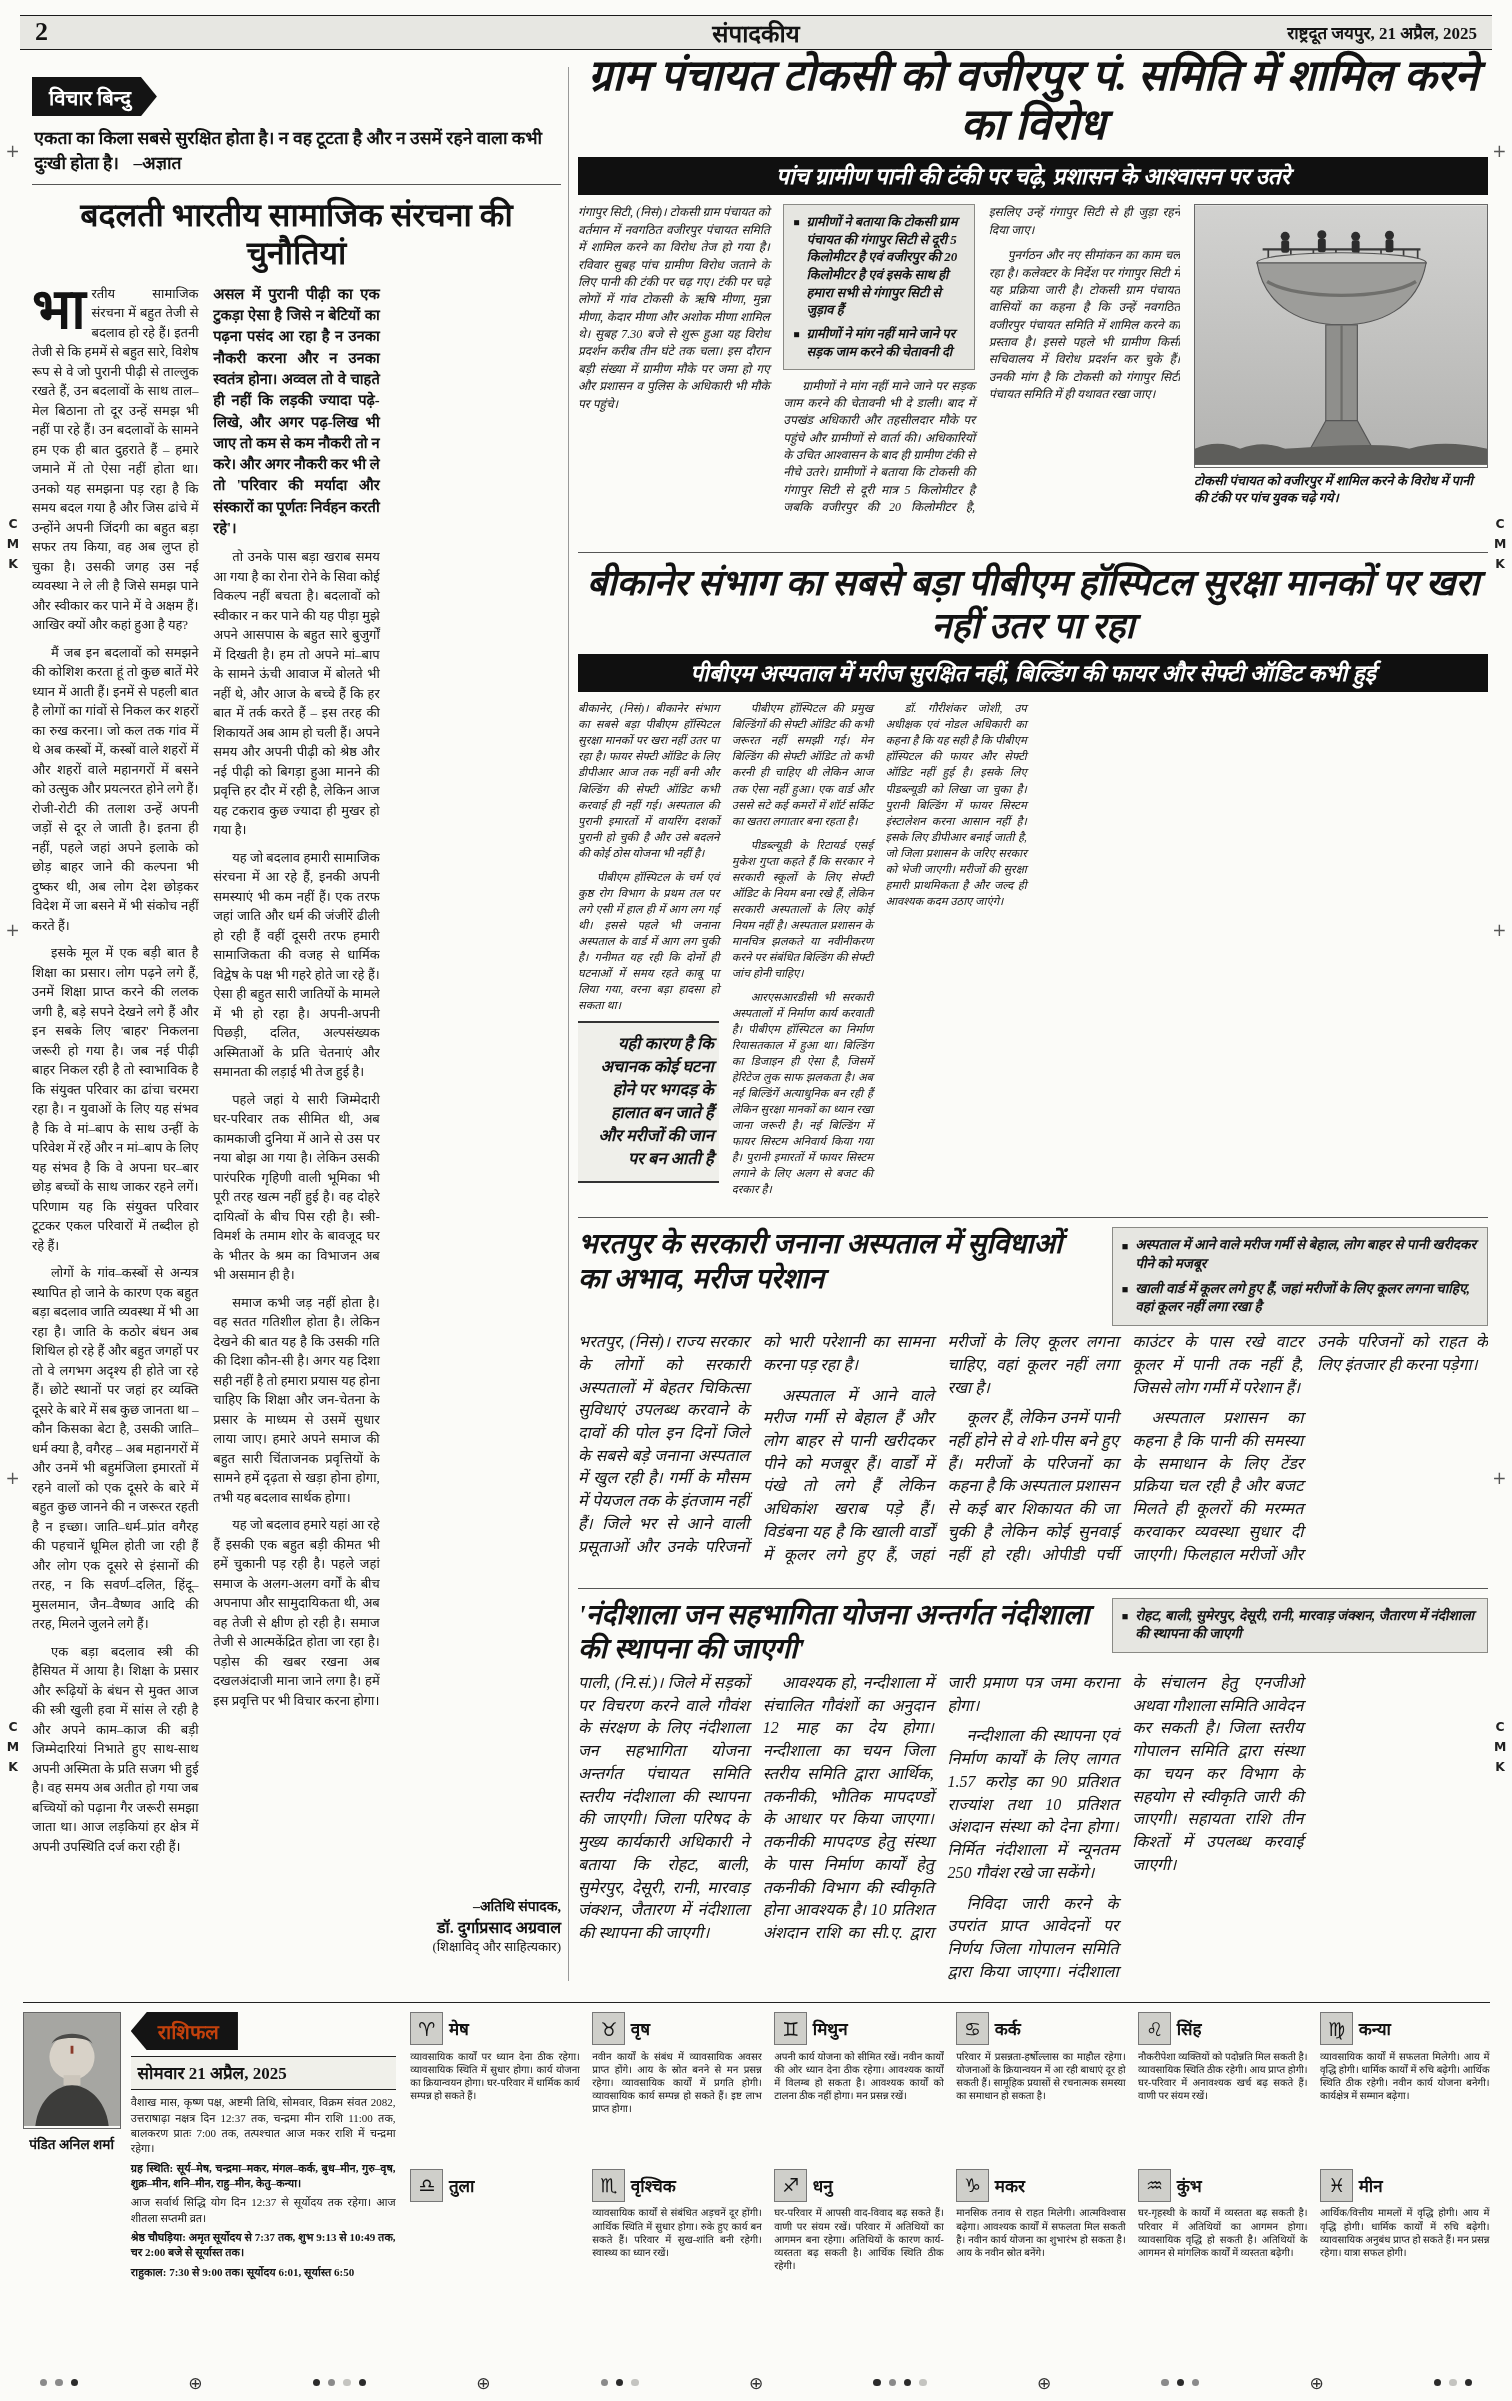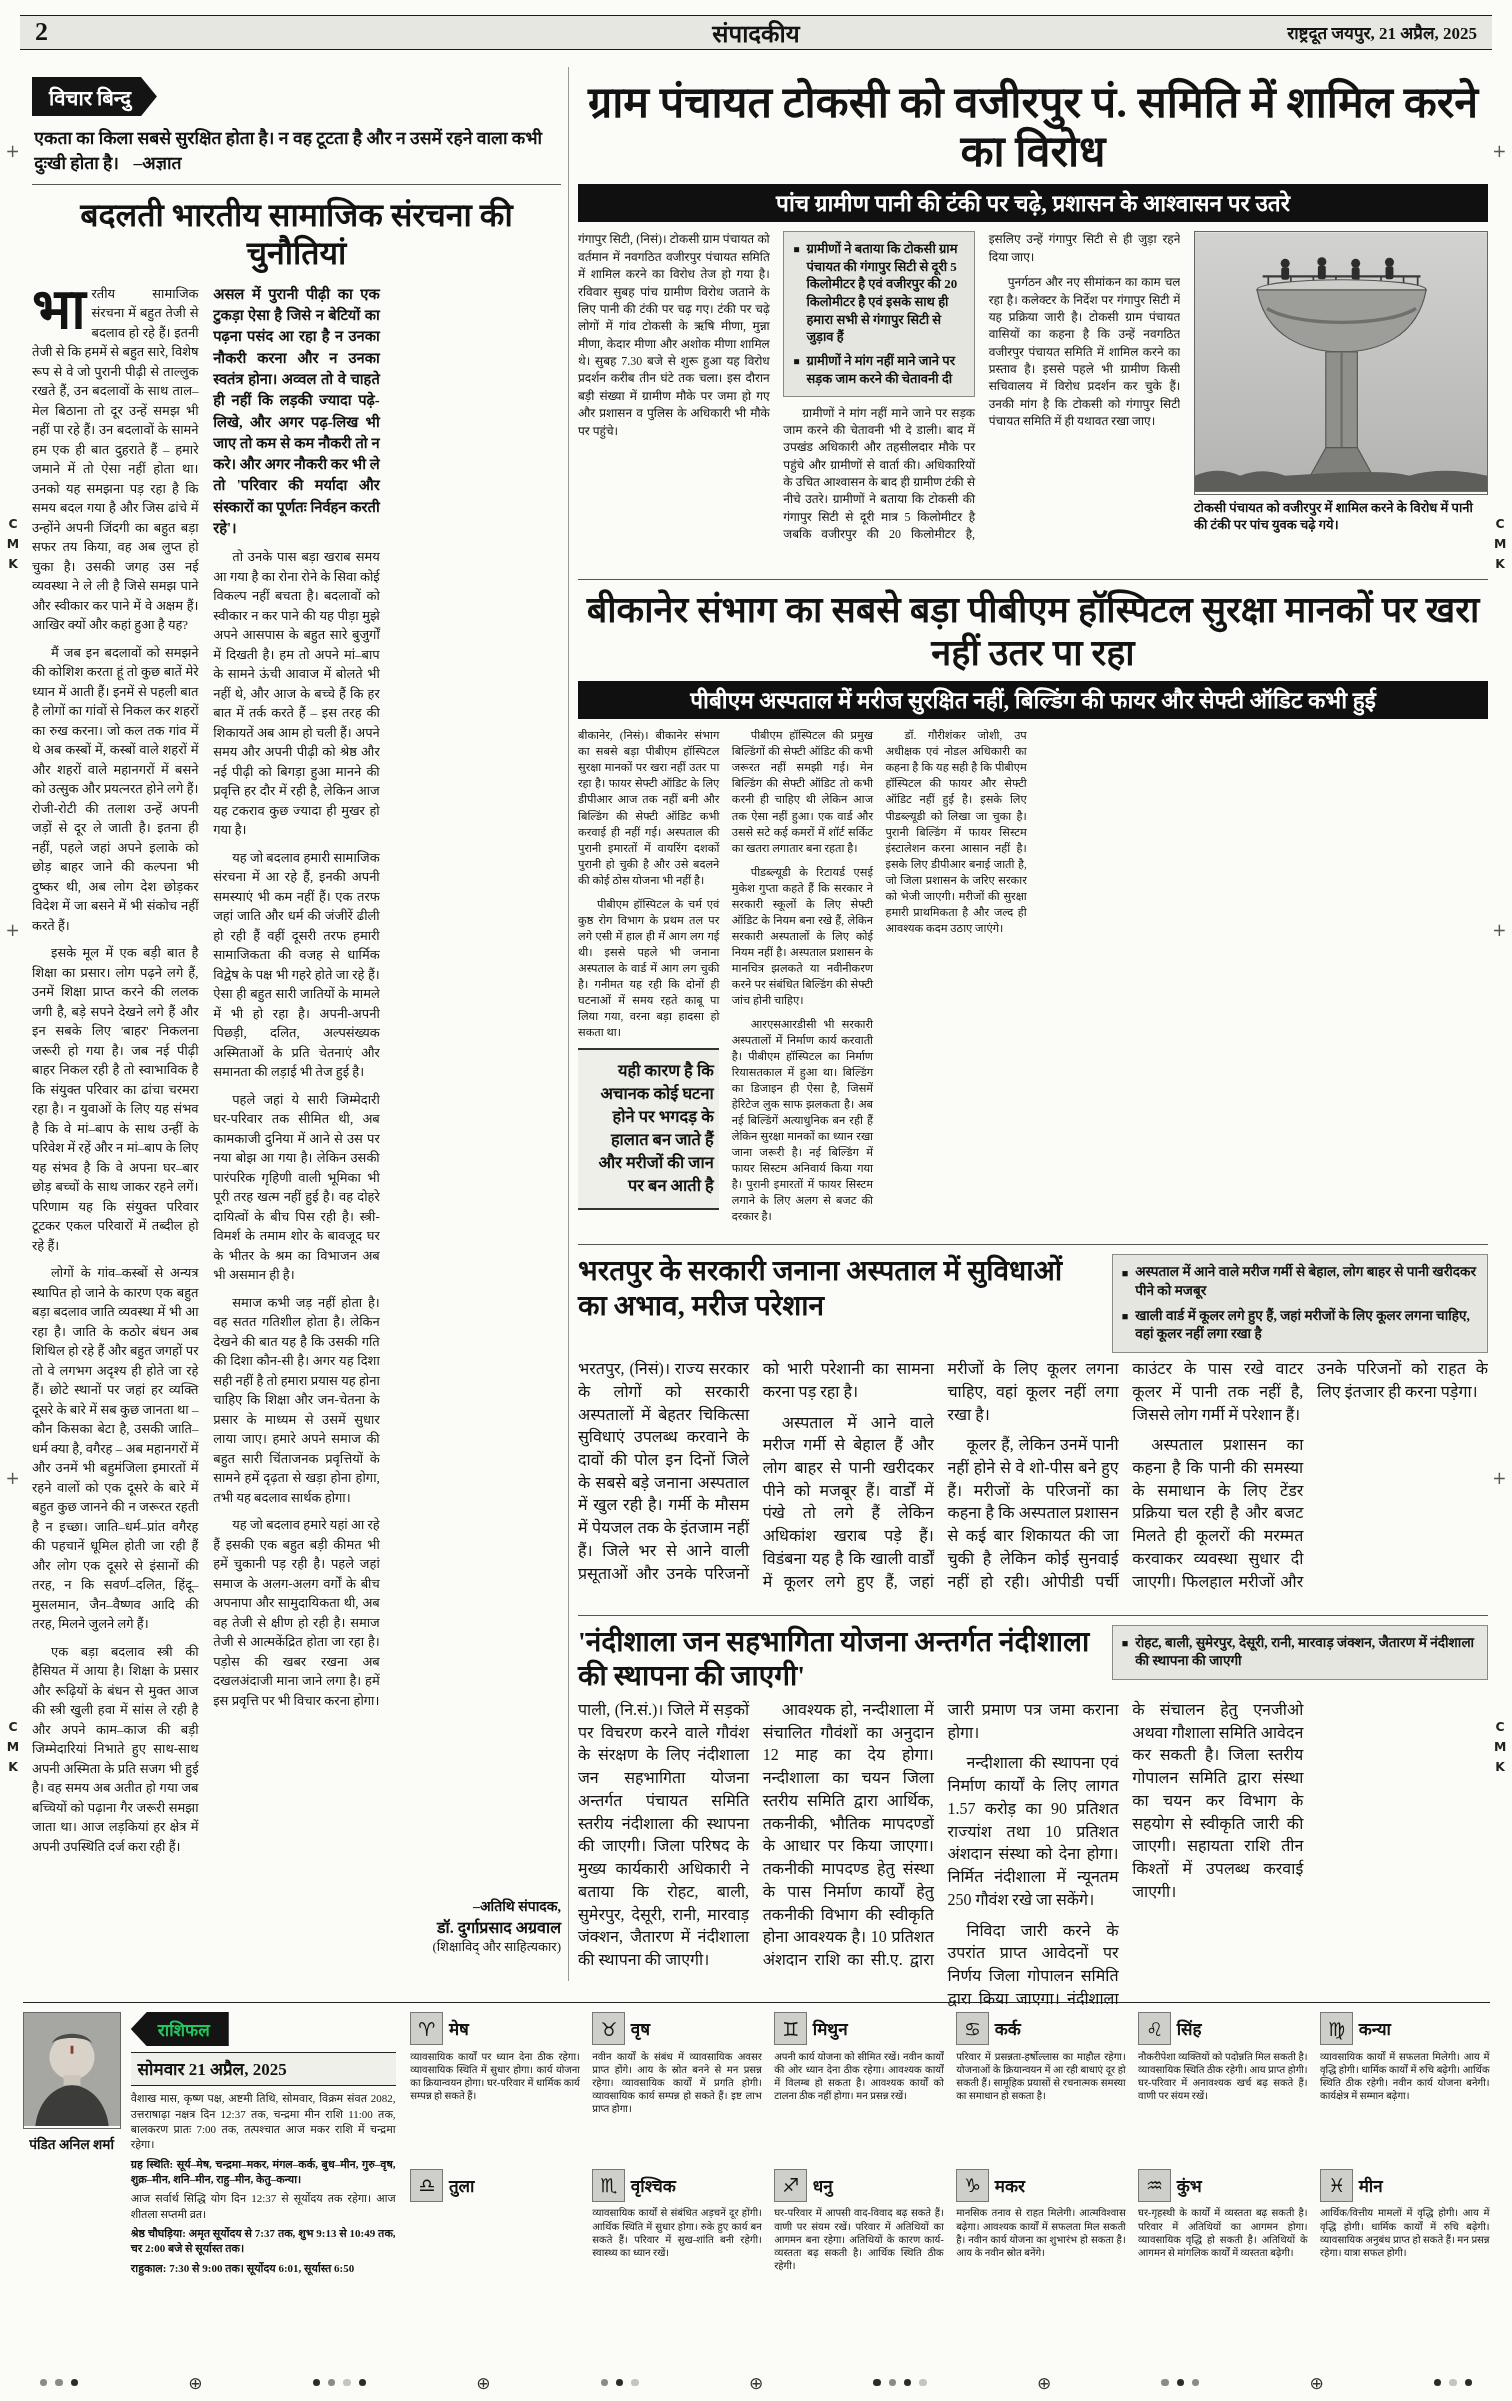--- a/index.html
+++ b/index.html
@@ -56,21 +56,21 @@
   .dropcap { float:left; font-size:56px; line-height:.82; font-weight:bold; padding:3.4px 5.6px 0 0; }
   .lead-box { font-weight:bold; font-size:14.7px; line-height:1.45; text-indent:0 !important; margin:8px 0; }
   .author-sig { margin-top:10.2px; text-align:right; line-height:1.35; }
   .author-sig .a1 { font-size:14px; font-weight:bold; }
   .author-sig .a2 { font-size:16px; font-weight:bold; }
   .author-sig .a3 { font-size:13px; }
 
   .vdivider { position:absolute; left:568px; top:67px; height:1914px; width:1.1px; background:#999; }
 
   
-  .right-col { position:absolute; left:578px; top:78px; width:910px; }
+  .right-col { position:absolute; left:578px; top:51px; width:910px;font-style:italic; }
   .hl-1 { font-size:43px; font-weight:bold; text-align:center; line-height:1.14; margin-bottom:8px; }
   .hl-2 { font-size:36px; font-weight:bold; text-align:center; line-height:1.18; margin:3.4px 0 6.8px 0; }
   .hl-3 { font-size:28px; font-weight:bold; text-align:left; line-height:1.22; }
   .toksi-flex { display:flex; gap:13.6px; margin-top:9px; }
   .toksi-cols {
     flex:1 1 auto; height:339px; column-count:3; column-gap:13.6px; column-fill:auto;
     overflow:hidden; font-size:12px; line-height:1.45;
   }
   .toksi-cols .points-box p { font-size:13px; }
   figure.newsphoto { flex:0 0 294px; }
@@ -98,21 +98,21 @@
 
   
   .rashifal { position:absolute; left:22.6px; top:2002px; width:1467px; border-top:1.7px solid #222; padding-top:9px; }
   .rash-flex { display:flex; gap:14.7px; }
   .rash-left { flex:0 0 373px; display:flex; gap:10.2px; }
   .astro { flex:0 0 97px; text-align:center; }
   .astro .photo-frame { border:0.6px solid #666; }
   .astro-name { font-weight:bold; font-size:13.6px; margin-top:4.5px; }
   .rash-info { flex:1 1 auto; }
   .ribbon-r {
-    background:#141414; color:#22c55e; font-weight:bold; font-size:17px;
+    background:#141414; color:#c2410c; font-weight:bold; font-size:20px;
     display:inline-block; padding:5.6px 19px 5.6px 27px;
     clip-path: polygon(16px 0, 100% 0, 100% 100%, 16px 100%, 0 50%);
   }
   .rash-date {
     border-top:1.7px solid #222; border-bottom:1.7px solid #222; background:#f0f0ea;
     font-weight:bold; font-size:17px; padding:4.5px 6.8px; margin:5.6px 0;
   }
   .panchang p { font-size:11px; line-height:1.38; text-align:justify; margin-bottom:4.5px; }
   .panchang p.bold { font-weight:bold; }
   .sign-grid { flex:1 1 auto; display:grid; grid-template-columns:repeat(6,1fr); gap:12.4px 12.4px; }

